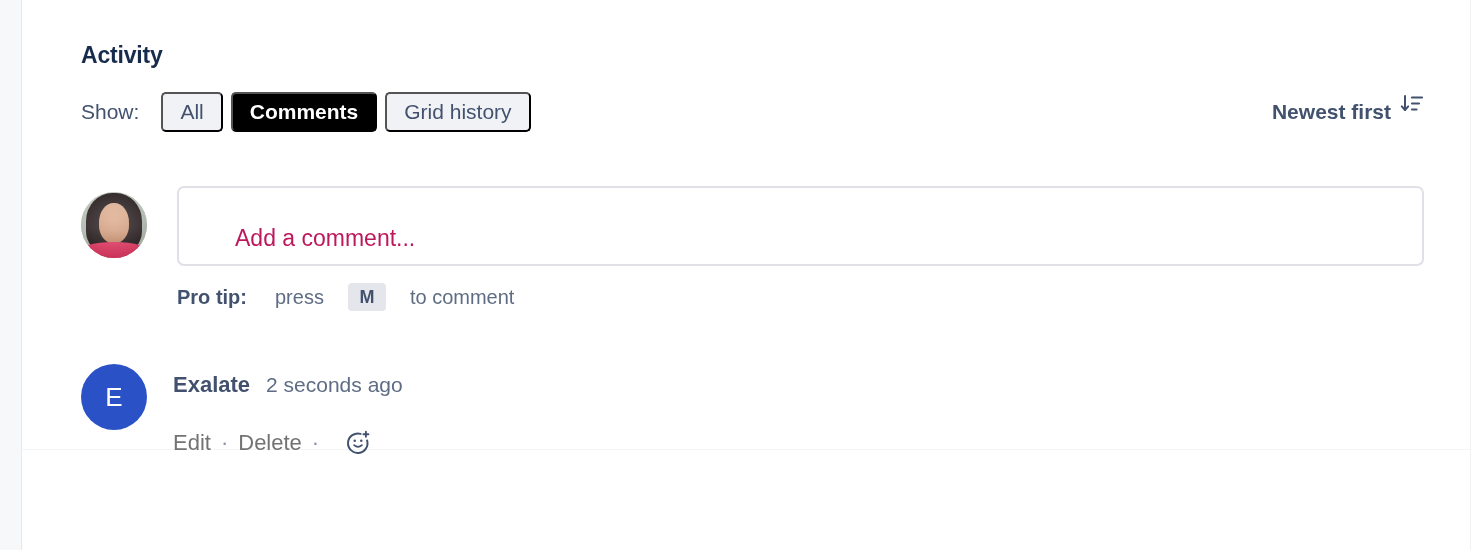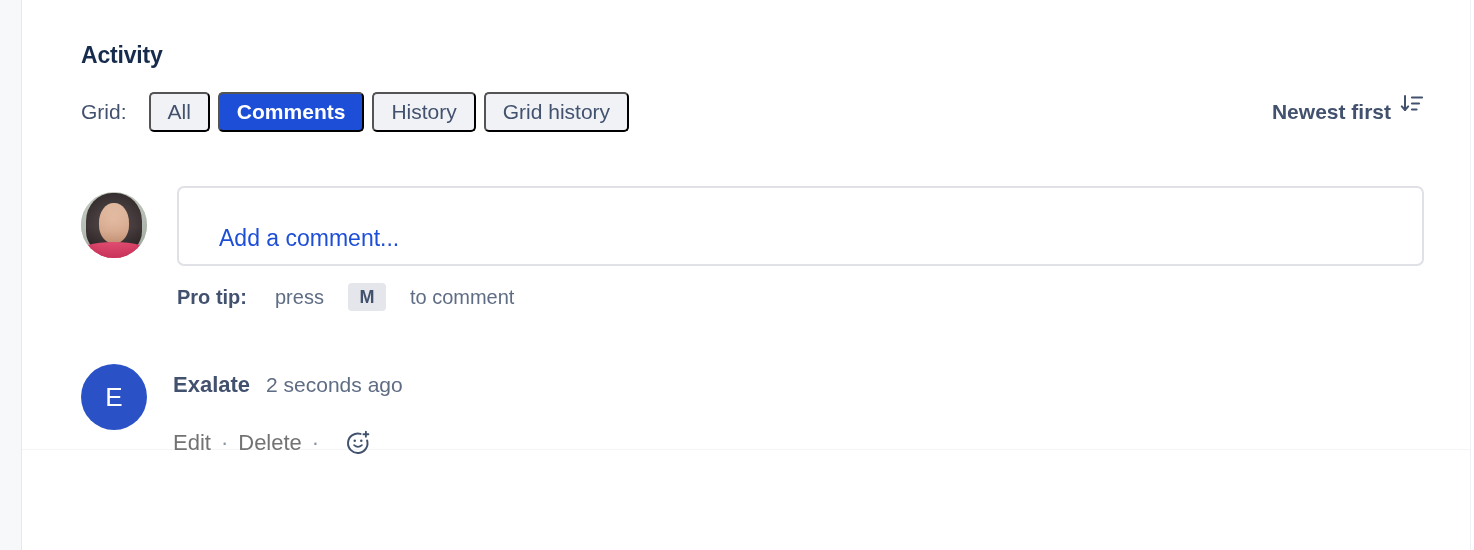--- a/index.html
+++ b/index.html
@@ -101,21 +101,21 @@
     border-radius: 5px;
     background: #F1F2F5;
     color: #42526E;
     font-size: 21px;
     line-height: 40px;
     white-space: nowrap;
     cursor: pointer;
     user-select: none;
   }
   .chip.selected {
-    background: #1d4ed8;
+    background: #000000;
     color: #FFFFFF;
     font-weight: bold;
   }
 
   .sort-control {
     position: absolute;
     right: 46px;
     top: 92px;
     height: 40px;
     display: flex;
@@ -201,23 +201,23 @@
     height: 80px;
     border: 2px solid #DFE1E6;
     border-radius: 7px;
     background: #FFFFFF;
     box-sizing: border-box;
     display: flex;
     align-items: center;
     cursor: text;
   }
   .comment-input .placeholder {
-    padding-left: 40px;
+    padding-left: 56px;
     font-size: 23px;
-    color: #1d4ed8;
+    color: #be185d;
     margin-top: 24px;
   }
 
   .pro-tip {
     position: absolute;
     left: 96px;
     top: 97px;
     font-size: 20px;
     color: #5E6C84;
     display: flex;
@@ -331,25 +331,24 @@
   <div class="left-gutter"></div>
   <div class="left-divider"></div>
   <div class="right-divider"></div>
   <div class="bottom-divider"></div>
 
   <div class="content">
 
     <div class="activity-title">Activity</div>
 
     <div class="filter-row">
-      <span class="show-label">Grid:</span>
+      <span class="show-label">Show:</span>
       <div class="chips">
         <button class="chip">All</button>
         <button class="chip selected">Comments</button>
-        <button class="chip">History</button>
         <button class="chip">Grid history</button>
       </div>
     </div>
 
     <div class="sort-control">
       <span class="sort-label">Newest first</span>
       <span>
         <svg class="sort-icon" viewBox="0 0 24 24" fill="none">
           <path d="M5 4 V18" stroke="#42526E" stroke-width="2" stroke-linecap="round"></path>
           <path d="M1.8 14.4 L5 18 L8.2 14.4" stroke="#42526E" stroke-width="2" stroke-linecap="round" stroke-linejoin="round" fill="none"></path>

